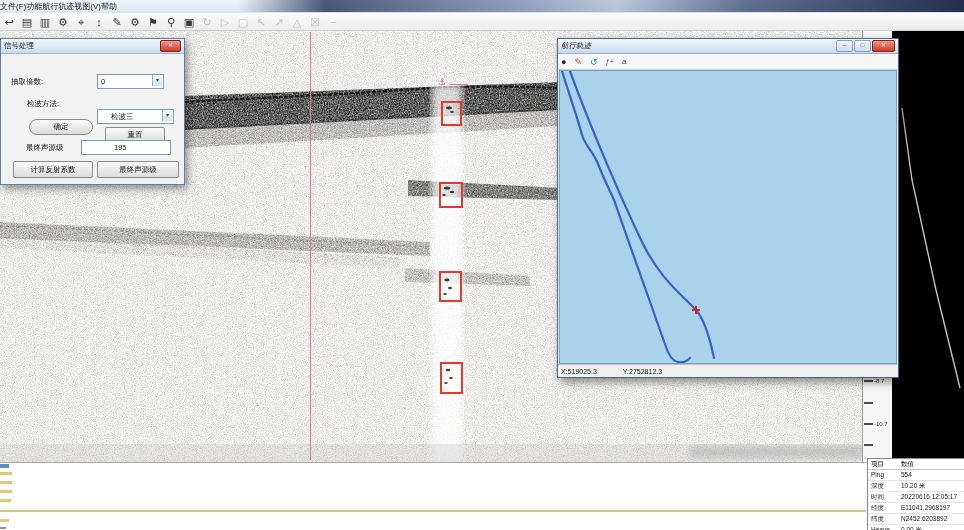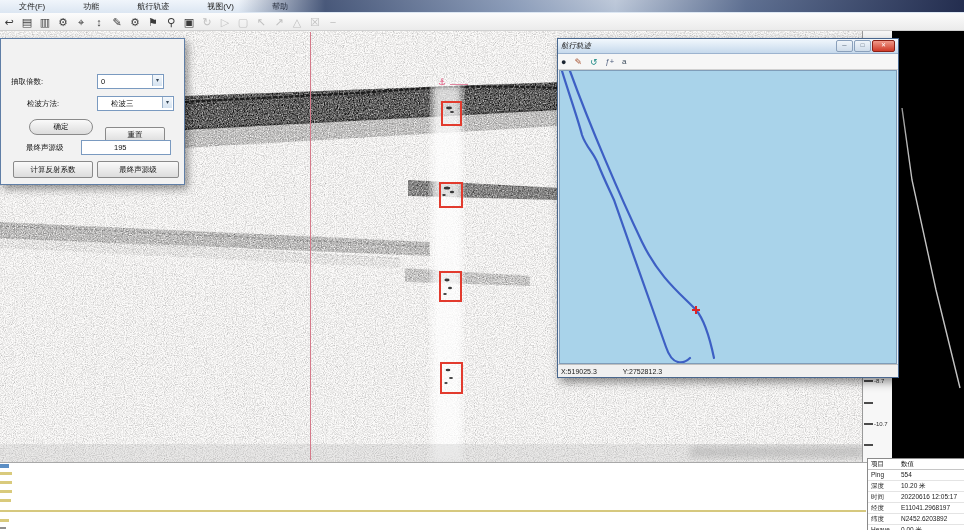--- a/index.html
+++ b/index.html
@@ -2,21 +2,21 @@
 <html><head>
 <meta charset="utf-8">
 <style>
   html,body{margin:0;padding:0;background:#888;}
   .app{position:relative;width:964px;height:530px;overflow:hidden;background:#fdfdfd;
        font-family:"Liberation Sans","DejaVu Sans",sans-serif;}
   
   .menubar{position:absolute;left:0;top:0;width:964px;height:13px;
            background:linear-gradient(#f0f5fb,#dce6f2);border-bottom:1px solid #c2d0e2;
            display:flex;align-items:center;font-size:8px;color:#222;z-index:6;}
-  .menubar .mi{padding:0 19px;line-height:13px;}
+  .menubar .mi{padding:0 0;line-height:13px;}
   .glass{position:absolute;left:238px;top:0;width:726px;height:12px;z-index:7;
          background:linear-gradient(to right,rgba(70,90,130,0) 0%,rgba(45,62,100,.85) 12%,
            rgba(110,130,165,.75) 38%,rgba(150,165,190,.55) 52%,rgba(60,80,120,.8) 70%,
            rgba(25,35,70,.95) 100%);}
   .toolbar{position:absolute;left:0;top:13px;width:964px;height:17px;
            background:linear-gradient(#fcfcfc,#ebebeb);border-bottom:1px solid #cfcfcf;
            display:flex;align-items:center;font-size:11px;z-index:6;}
   .tbi{width:18px;text-align:center;color:#3a3a3a;line-height:16px;}
   .tbi.dis{color:#c0c0c0;}
   
@@ -244,27 +244,31 @@
       <span class="ic1">纬度</span>
       <span class="ic2">N2452.6203892</span>
     </div>
     <div class="irow">
       <span class="ic1">Heave</span>
       <span class="ic2">0.00 米</span>
     </div>
   </div>
 
   <div class="dlg">
+    <div class="dlg-title">
+      <span class="t">信号处理</span>
+      <span class="btn-close">✕</span>
+    </div>
     <span class="dlabel" style="left:10px;top:38px;">抽取倍数:</span>
     <div class="dfield" style="left:96px;top:35px;width:62px;">
       <span>0</span>
       <span class="darrow">▾</span>
     </div>
     <span class="dlabel" style="left:26px;top:60px;">检波方法:</span>
-    <div class="dfield" style="left:96px;top:57px;width:62px;padding-left:13px;">
+    <div class="dfield" style="left:96px;top:70px;width:62px;padding-left:13px;">
       <span>检波三</span>
       <span class="darrow">▾</span>
     </div>
     <div class="dbtn" style="left:28px;top:80px;width:62px;height:14px;line-height:14px;border-radius:8px;">确定</div>
     <div class="dbtn" style="left:104px;top:88px;width:58px;height:14px;line-height:14px;">重置</div>
     <span class="dlabel" style="left:25px;top:104px;">最终声源级</span>
     <div class="dfield" style="left:80px;top:101px;width:56px;padding-left:32px;">
       <span>195</span>
     </div>
     <div class="dbtn" style="left:12px;top:122px;width:78px;height:15px;line-height:15px;">计算反射系数</div>

